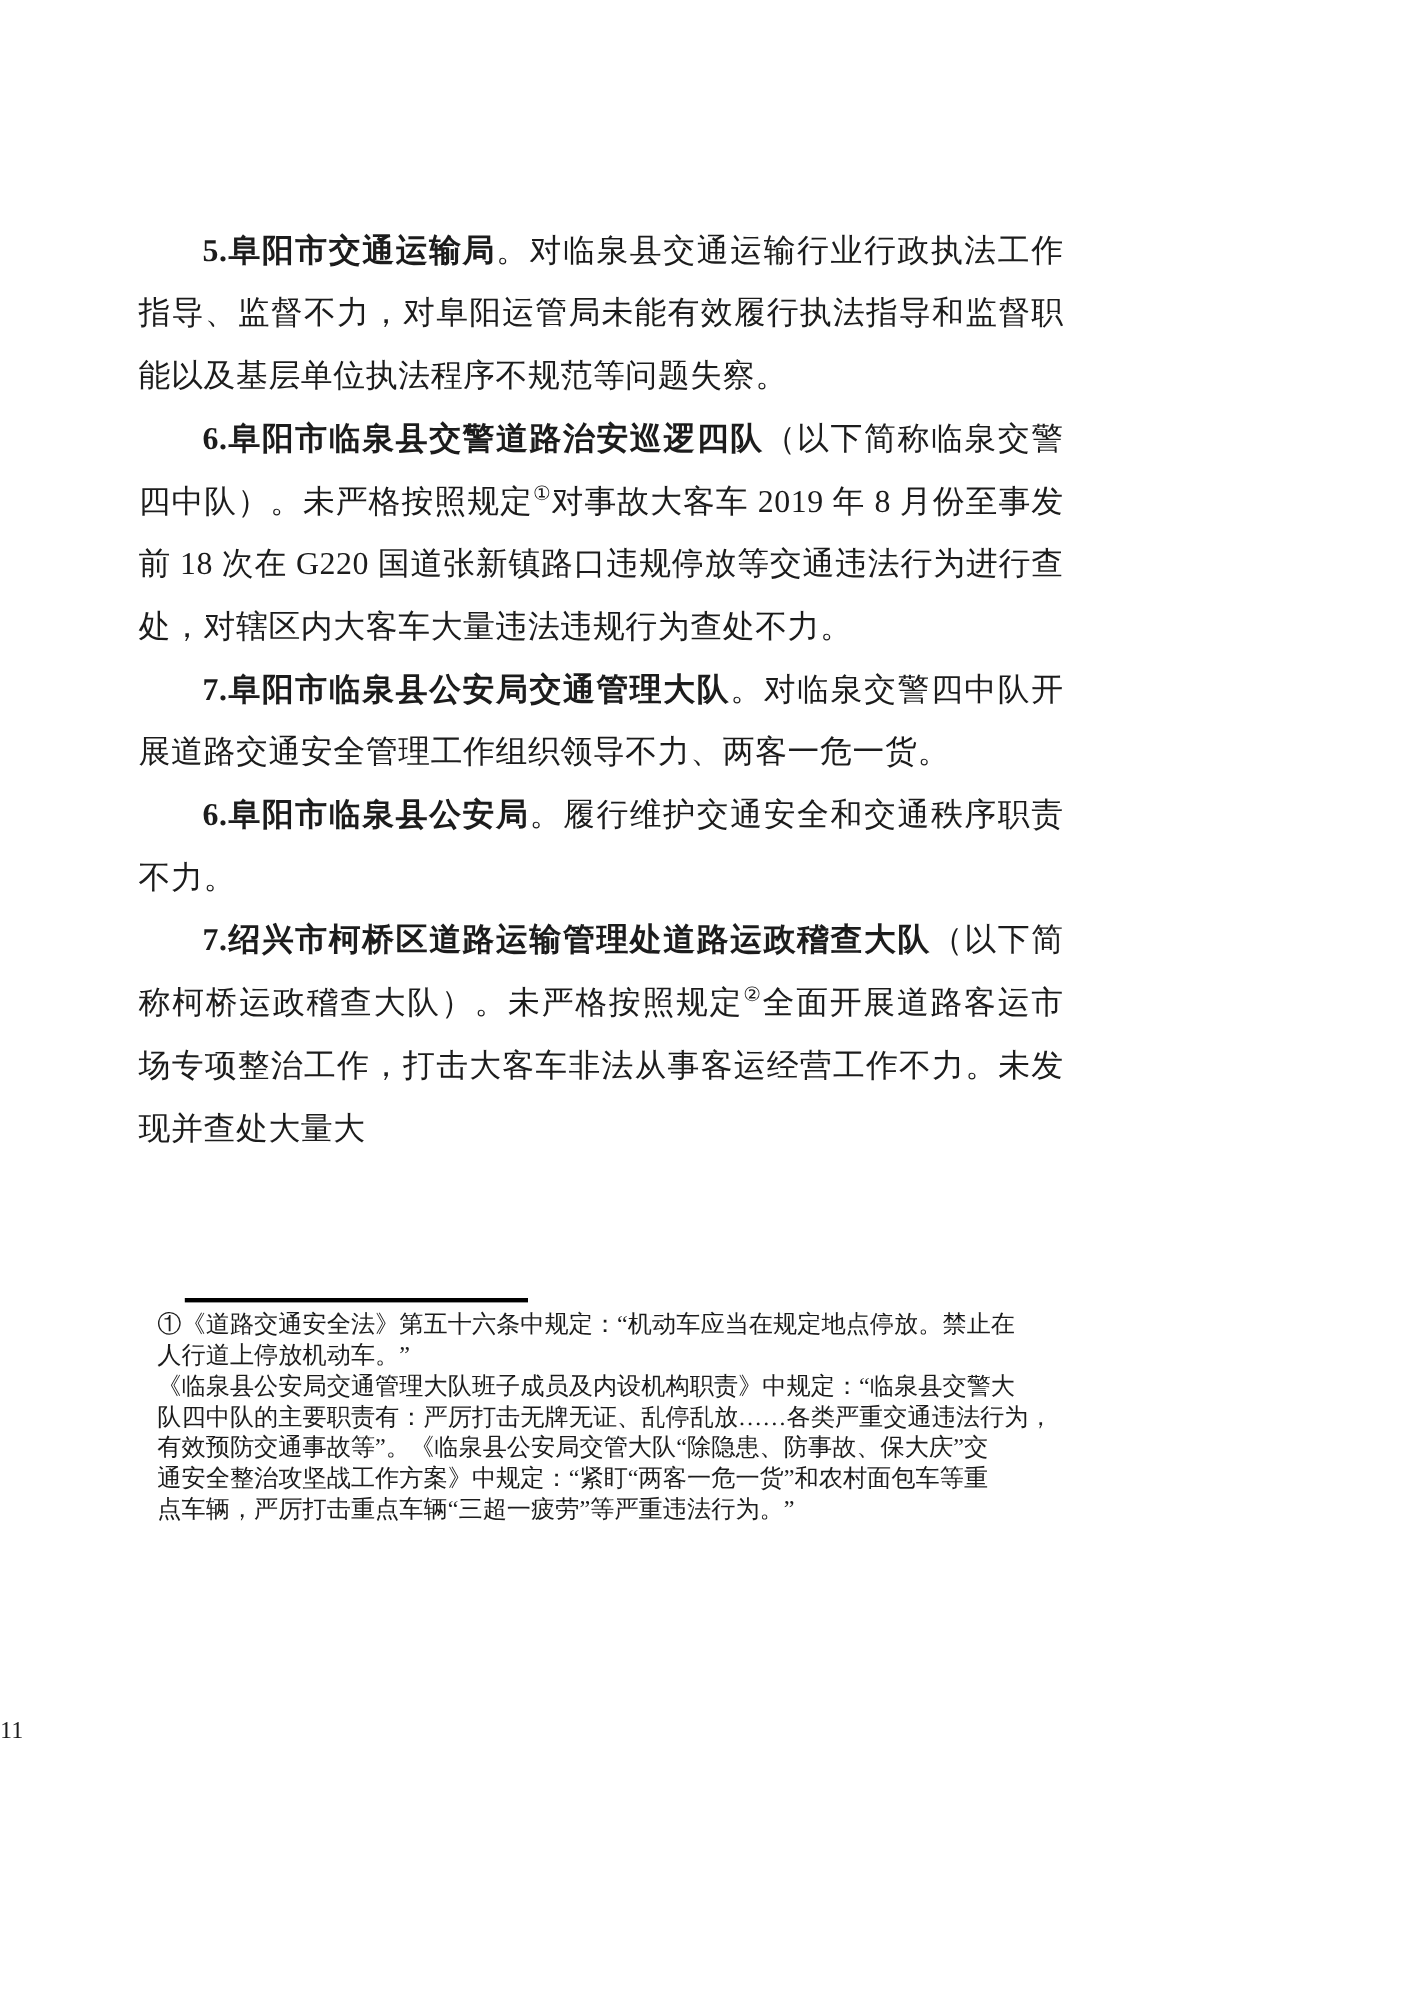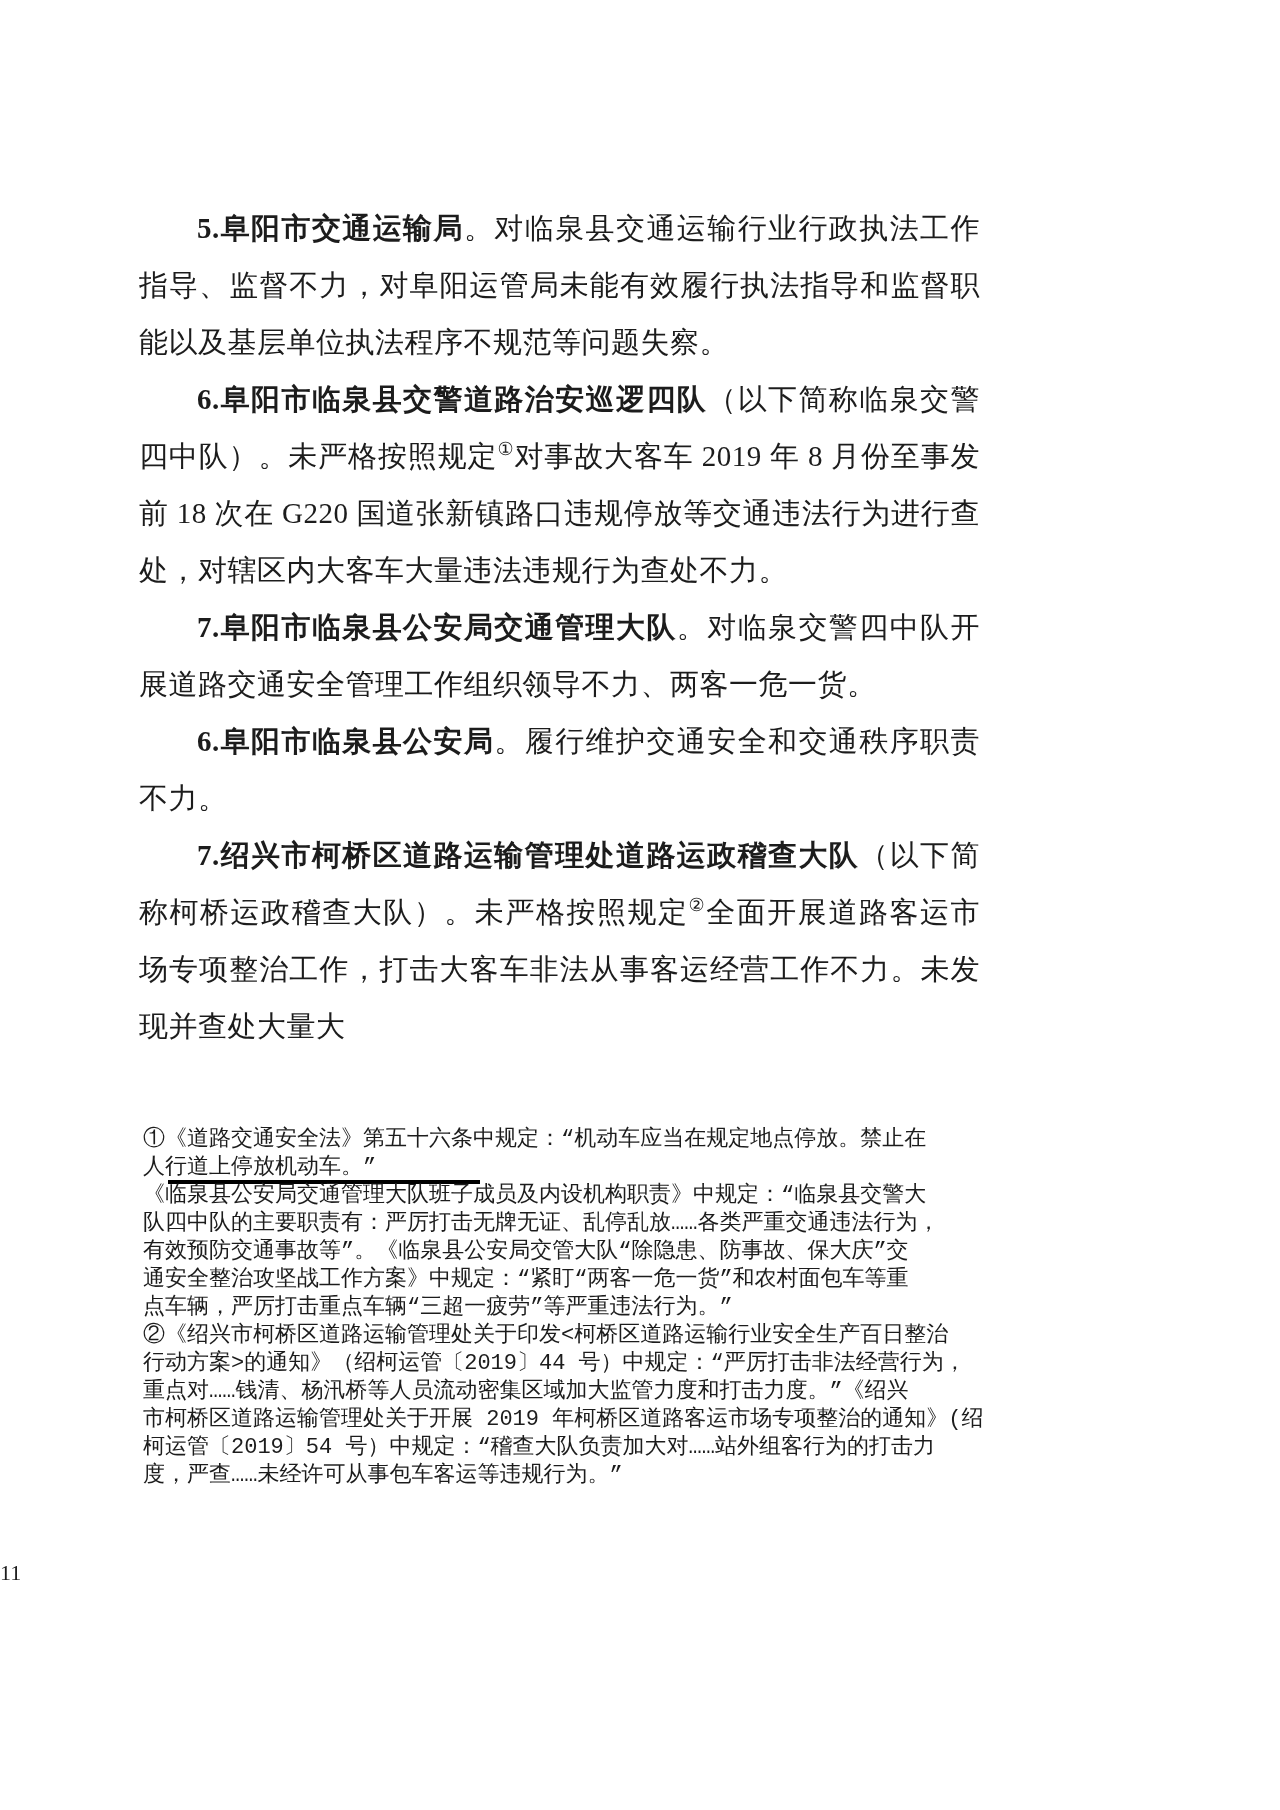--- a/index.html
+++ b/index.html
@@ -12,21 +12,21 @@
     width: 1280px;
     height: 1810px;
     margin: 0 auto;
     background: #ffffff;
     font-family: "Liberation Serif", "DejaVu Serif", serif;
     color: #1c1c1c;
     overflow: hidden;
   }
   .body-text {
     position: absolute;
-    left: 139px;
+    left: 126px;
     top: 200px;
     width: 841px;
   }
   .para {
     margin: 0;
     font-size: 29px;
     line-height: 57px;
     text-align: justify;
     text-indent: 2em;
     letter-spacing: 0.5px;
@@ -43,23 +43,22 @@
     position: absolute;
     left: 168px;
     top: 1180px;
     width: 312px;
     height: 0;
     border-top: 4px solid #000000;
   }
   .footnotes {
     position: absolute;
     left: 143px;
-    top: 1126px;
+    top: 1190px;
     width: 848px;
-    font-family: Liberation Mono, monospace;
   }
   .footnotes p {
     margin: 0;
     font-size: 22px;
     line-height: 28px;
     text-align: justify;
     white-space: pre-line;
     letter-spacing: 0px;
   }
   .page-number {
@@ -94,23 +93,17 @@
   <div class="fn-divider"></div>
 
   <div class="footnotes">
     <p>①《道路交通安全法》第五十六条中规定：“机动车应当在规定地点停放。禁止在
 人行道上停放机动车。”</p>
     <p>《临泉县公安局交通管理大队班子成员及内设机构职责》中规定：“临泉县交警大
 队四中队的主要职责有：严厉打击无牌无证、乱停乱放……各类严重交通违法行为，
 有效预防交通事故等”。《临泉县公安局交管大队“除隐患、防事故、保大庆”交
 通安全整治攻坚战工作方案》中规定：“紧盯“两客一危一货”和农村面包车等重
 点车辆，严厉打击重点车辆“三超一疲劳”等严重违法行为。”</p>
-    <p>②《绍兴市柯桥区道路运输管理处关于印发&lt;柯桥区道路运输行业安全生产百日整治
-行动方案&gt;的通知》（绍柯运管〔2019〕44 号）中规定：“严厉打击非法经营行为，
-重点对……钱清、杨汛桥等人员流动密集区域加大监管力度和打击力度。”《绍兴
-市柯桥区道路运输管理处关于开展 2019 年柯桥区道路客运市场专项整治的通知》(绍
-柯运管〔2019〕54 号）中规定：“稽查大队负责加大对……站外组客行为的打击力
-度，严查……未经许可从事包车客运等违规行为。”</p>
   </div>
 
   <div class="page-number">11</div>
 
 </div>
 
 </body></html>

